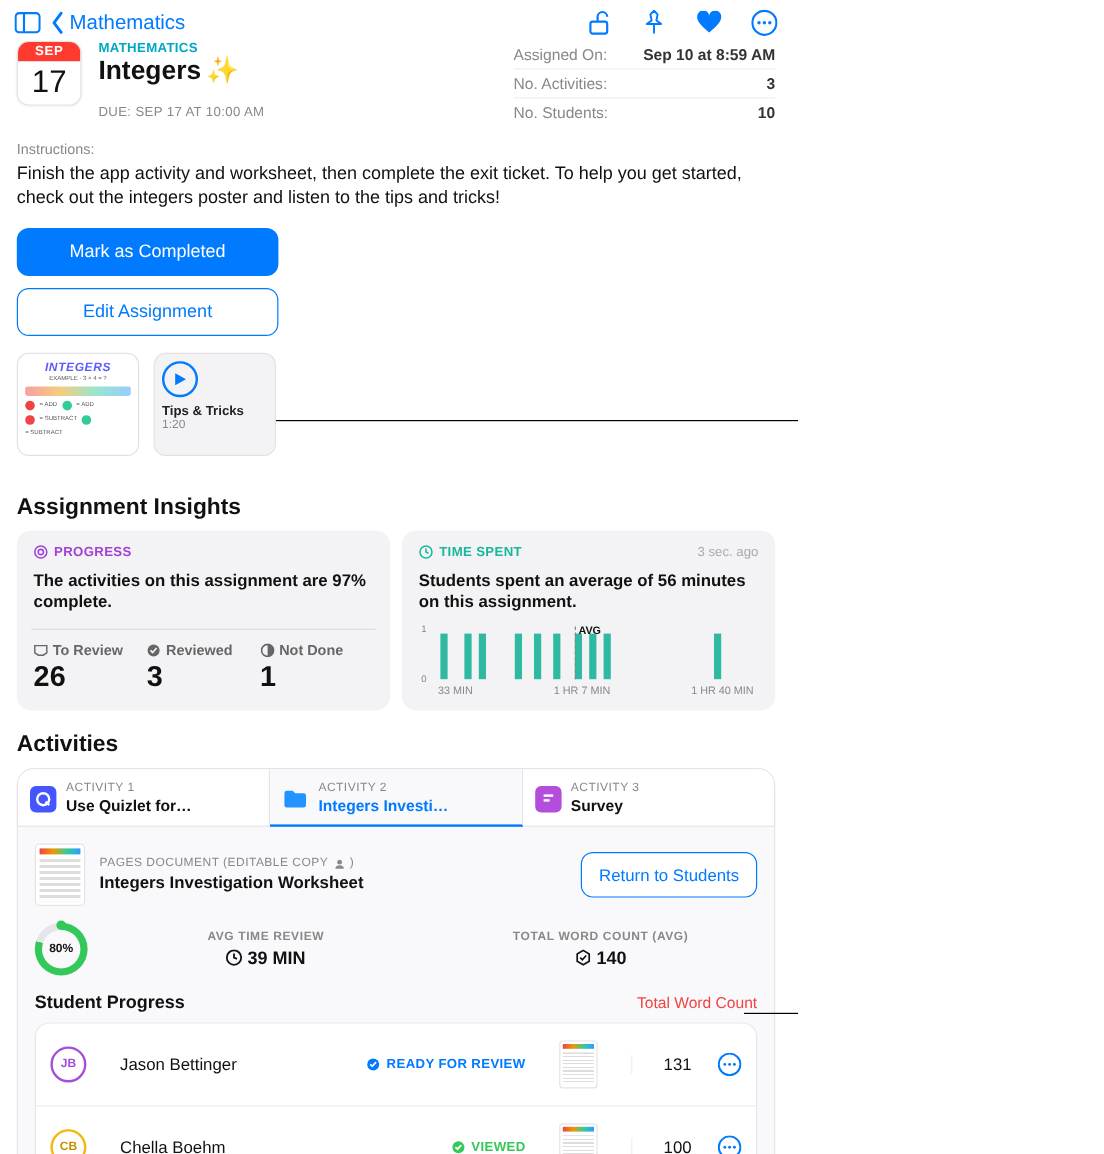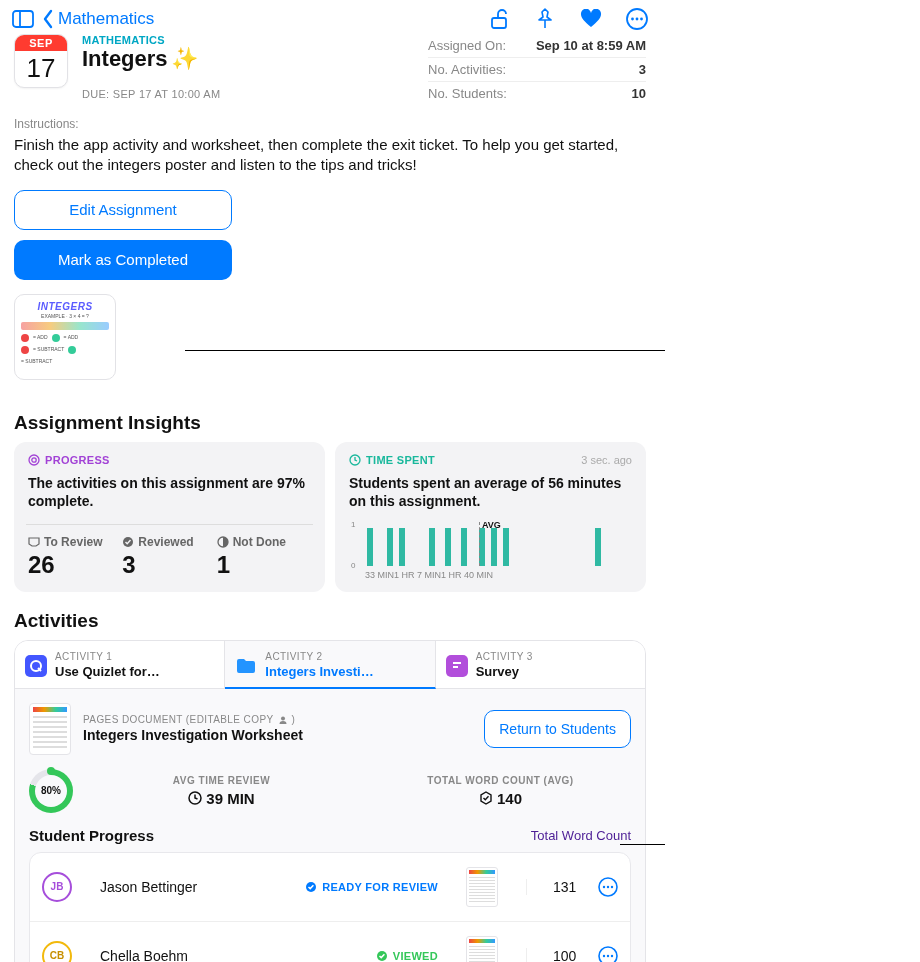--- a/index.html
+++ b/index.html
@@ -142,21 +142,21 @@
   .rev-col{ flex:1; }
   .rev-lab{ font-size:12px; color:#666; font-weight:600; display:flex; align-items:center; gap:4px;}
   .rev-num{ font-size:24px; font-weight:800; margin-top:2px;}
   
   .chart { position:relative; height:58px; margin-top:12px; }
   .chart .tick{ position:absolute; left:2px; font-size:8px; color:#888;}
   .bars{ position:absolute; left:16px; right:4px; bottom:14px; height:40px; display:flex; align-items:flex-end; gap:6px;}
   .bar{ width:6px; background:#2fb9a3; }
   .avg-line{ position:absolute; top:0; bottom:14px; width:0; border-left:1px dashed #888;}
   .avg-lbl{ position:absolute; top:-2px; font-size:9px; font-weight:700;}
-  .chart-x { position:absolute; left:16px; right:4px; bottom:0; display:flex; font-size:9px; color:#888;}
+  .chart-x { position:absolute; left:16px; right:4px; bottom:0; display:flex; justify-content:space-between; font-size:9px; color:#888;}
 
   
   .activities-wrap{
     margin:8px 14px 0;
     border:1px solid #e4e4e8;
     border-radius:14px;
     overflow:hidden;
     background:#f9f9fb;
   }
   .tabs{ display:flex; }
@@ -192,21 +192,21 @@
     display:flex; align-items:center; justify-content:center;}
   .ring::before{ content:""; position:absolute; width:32px;height:32px;border-radius:50%;background:#f9f9fb;}
   .ring span{ position:relative; font-size:10px; font-weight:800;}
   .ring .dot{ position:absolute; top:-2px; left:50%; width:8px;height:8px; background:#34c759; border-radius:50%; transform:translateX(-50%);}
   .stat-col{ display:flex; flex-direction:column; align-items:center; flex:1;}
   .stat-lab{ font-size:10px; color:#888; font-weight:700; letter-spacing:.5px;}
   .stat-val{ font-size:15px; font-weight:800; display:flex; align-items:center; gap:4px; margin-top:4px;}
 
   .sp-head{ display:flex; align-items:center; justify-content:space-between; margin-bottom:8px;}
   .sp-head h4{ font-size:15px; font-weight:800;}
-  .sp-head a{ color:#4c1d95; font-size:13px; font-weight:500; cursor:pointer;}
+  .sp-head a{ color:#ef4444; font-size:13px; font-weight:500; cursor:pointer;}
 
   .stud-list{ background:#fff; border:1px solid #e8e8ec; border-radius:12px; overflow:hidden;}
   .stud{ display:flex; align-items:center; padding:14px 12px; gap:28px; border-bottom:1px solid #eee;}
   .stud:last-child{border-bottom:none;}
   .avatar{ width:30px;height:30px;border-radius:50%; border:2px solid #999; display:flex;align-items:center;justify-content:center; font-size:10px; font-weight:700; color:#666;}
   .av-purple{ border-color:#a64edb; color:#a64edb;}
   .av-yellow{ border-color:#f2b90c; color:#c78f00;}
   .sname{ flex:1; font-size:14px; font-weight:400;}
   .sstatus{ font-size:11px; font-weight:800; letter-spacing:.3px; display:flex;align-items:center; gap:5px;}
   .st-blue{ color:#007aff; }
@@ -295,22 +295,22 @@
         <span>10</span>
       </div>
     </div>
   </div>
 
   <div class="instr-block">
     <div class="instr-label">Instructions:</div>
     <div class="instr-flex">
       <div class="instr-text">Finish the app activity and worksheet, then complete the exit ticket. To help you get started, check out the integers poster and listen to the tips and tricks!</div>
       <div class="action-col">
+        <div class="btn btn-primary">Mark as Completed</div>
         <div class="btn btn-outline">Edit Assignment</div>
-        <div class="btn btn-primary">Mark as Completed</div>
       </div>
     </div>
   </div>
 
   <div class="attach-row">
     <div class="attach poster">
       <div class="poster-title">INTEGERS</div>
       <div style="font-size:5px;color:#555;text-align:center;margin:1px 0;">EXAMPLE · 3 × 4 = ?</div>
       <div class="poster-line"></div>
       <div class="poster-dots">
@@ -318,20 +318,29 @@
           <span style="font-size:5px;color:#555;width:auto;height:auto;">= ADD</span>
         <span style="background:#3c9"></span>
           <span style="font-size:5px;color:#555;width:auto;height:auto;">= ADD</span>
       </div>
       <div class="poster-dots">
         <span style="background:#e44"></span>
           <span style="font-size:5px;color:#555;width:auto;height:auto;">= SUBTRACT</span>
         <span style="background:#3c9"></span>
           <span style="font-size:5px;color:#555;width:auto;height:auto;">= SUBTRACT</span>
       </div>
+    </div>
+    <div class="attach audio">
+      <div class="play-circle">
+        <svg width="12" height="12" viewBox="0 0 12 12">
+            <polygon points="2,1 11,6 2,11" fill="#007aff"></polygon>
+          </svg>
+      </div>
+      <div class="att-name">Tips &amp; Tricks</div>
+      <div class="att-sub">1:20</div>
     </div>
   </div>
 
   <div class="section-h">Assignment Insights</div>
   <div class="insights">
     <div class="card">
       <div class="card-tag tag-purple">
         <span>
           <svg width="12" height="12" viewBox="0 0 12 12">
               <circle cx="6" cy="6" r="5" fill="none" stroke="#a242d6" stroke-width="1.3"></circle>

